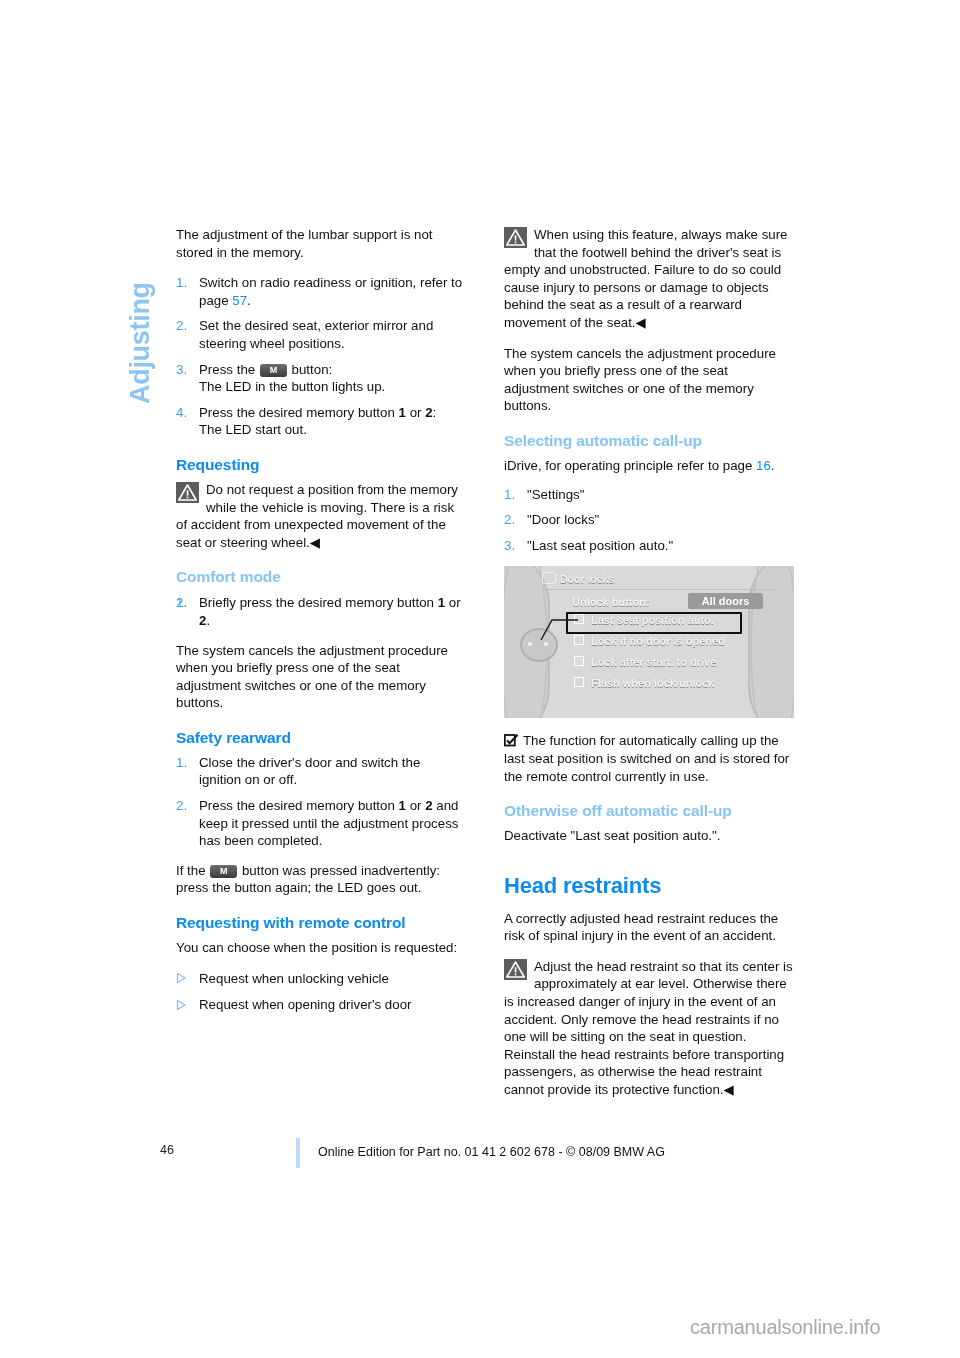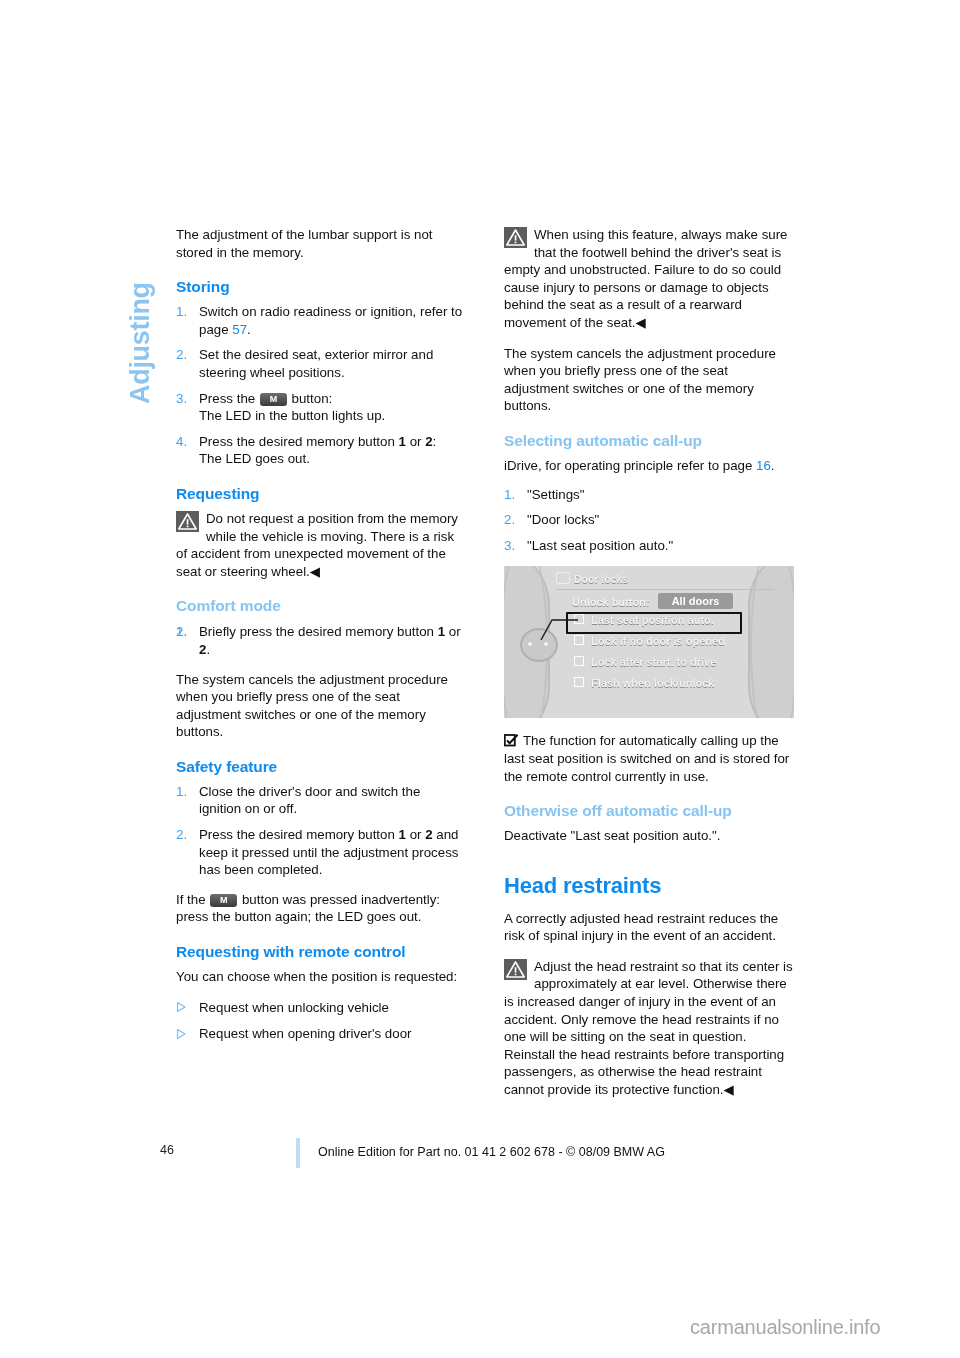--- a/index.html
+++ b/index.html
@@ -196,21 +196,21 @@
     top: -28px;
     width: 44px;
     height: 212px;
     border: 2px solid #c2c2c2;
     border-radius: 50%;
   }
   .idr-arcL { left: -4px; }
   .idr-arcR { right: -4px; }
   .idr-titlebar {
     position: absolute;
-    left: 52px; top: 6px;
+    left: 38px; top: 6px;
     right: 20px;
     height: 17px;
     border-bottom: 1px solid #bfbfbf;
     font-size: 10.5px;
     color: #f2f2f2;
     font-weight: bold;
     line-height: 15px;
     text-shadow: 0 1px 0 #8a8a8a;
   }
   .idr-titleicon {
@@ -225,21 +225,21 @@
   .idr-row-unlock {
     position: absolute;
     left: 68px; top: 30px;
     font-size: 11px;
     color: #f5f5f5;
     font-weight: bold;
     text-shadow: 0 1px 0 #8a8a8a;
   }
   .idr-pill {
     position: absolute;
-    left: 154px; top: 27px;
+    left: 184px; top: 27px;
     width: 75px; height: 16px;
     background: #9a9a9a;
     border-radius: 2px;
     font-size: 11px;
     color: #ffffff;
     font-weight: bold;
     line-height: 16px;
     text-align: center;
   }
   .idr-opt {
@@ -333,38 +333,37 @@
   <div class="chapter-tab">
     <div class="vtext">Adjusting</div>
   </div>
 
   <div class="cols">
 
     <div class="col col-left">
 
       <p class="para">The adjustment of the lumbar support is not stored in the memory.</p>
 
-      <h3 class="h-sec">Storing</h3>
 
       <ol class="numlist">
         <li>
           <span class="num">1.</span>
           <span><span>Switch on radio readiness or ignition, refer to page </span><span class="xref">57</span><span>.</span></span>
         </li>
         <li>
           <span class="num">2.</span>
           <span>Set the desired seat, exterior mirror and steering wheel positions.</span>
         </li>
         <li>
           <span class="num">3.</span>
           <span><span>Press the </span><span class="m-btn">M</span><span> button:</span><br><span>The LED in the button lights up.</span></span>
         </li>
         <li>
           <span class="num">4.</span>
-          <span><span>Press the desired memory button </span><span class="bold">1</span><span> or </span><span class="bold">2</span><span>:</span><br><span>The LED goes out.</span></span>
+          <span><span>Press the desired memory button </span><span class="bold">1</span><span> or </span><span class="bold">2</span><span>:</span><br><span>The LED start out.</span></span>
         </li>
       </ol>
 
       <h3 class="h-sec">Requesting</h3>
 
       <p class="para">
         <span class="warn-icon">
           <svg width="23" height="21" viewBox="0 0 23 21" aria-hidden="true">
             <rect x="0" y="0" width="23" height="21" fill="#5c5c5c"></rect>
             <path d="M11.5 3 L20.2 18 L2.8 18 Z" fill="none" stroke="#ffffff" stroke-width="1.6" stroke-linejoin="round"></path>
@@ -381,21 +380,21 @@
           <span class="num">1.</span>
         </li>
         <li>
           <span class="num">2.</span>
           <span><span>Briefly press the desired memory button </span><span class="bold">1</span><span> or </span><span class="bold">2</span><span>.</span></span>
         </li>
       </ol>
 
       <p class="para">The system cancels the adjustment procedure when you briefly press one of the seat adjustment switches or one of the memory buttons.</p>
 
-      <h3 class="h-sec">Safety feature</h3>
+      <h3 class="h-sec">Safety rearward</h3>
 
       <ol class="numlist">
         <li>
           <span class="num">1.</span>
           <span>Close the driver's door and switch the ignition on or off.</span>
         </li>
         <li>
           <span class="num">2.</span>
           <span><span>Press the desired memory button </span><span class="bold">1</span><span> or </span><span class="bold">2</span><span> and keep it pressed until the adjustment process has been completed.</span></span>
         </li>

